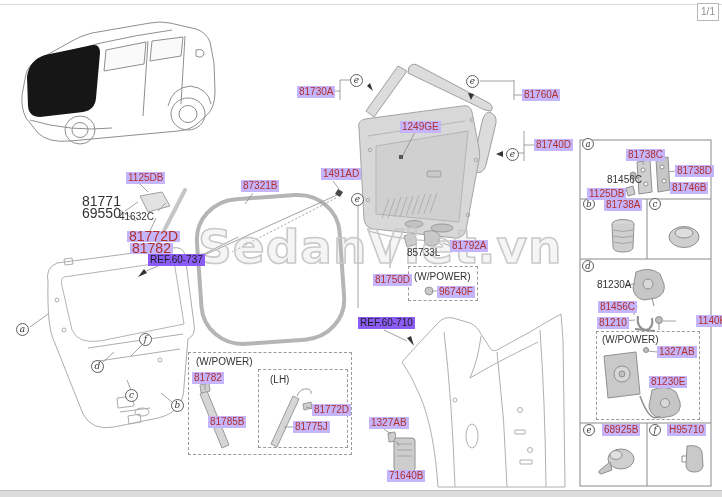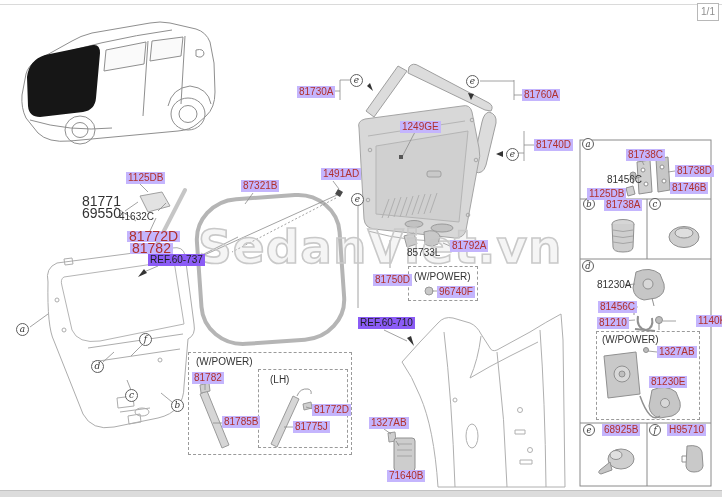--- a/index.html
+++ b/index.html
@@ -229,21 +229,21 @@
     <span class="red">81772D</span>
     <span class="red" style="margin-left:3px">81782</span>
   </div>
   <div class="lbl ref" style="left:148px;top:254px">REF.60-737</div>
   <div class="lbl red" style="left:373px;top:274px">81750D</div>
   <div class="lbl blk" style="left:405px;top:247px">85733L</div>
   <div class="lbl red" style="left:450px;top:240px">81792A</div>
   <div class="lbl red" style="left:437px;top:286px">96740F</div>
   <div class="lbl ref" style="left:358px;top:317px">REF.60-710</div>
   <div class="lbl red" style="left:192px;top:372px">81782</div>
-  <div class="lbl red" style="left:222px;top:416px">81785B</div>
+  <div class="lbl red" style="left:208px;top:416px">81785B</div>
   <div class="lbl red" style="left:312px;top:404px">81772D</div>
   <div class="lbl red" style="left:293px;top:421px">81775J</div>
   <div class="lbl red" style="left:369px;top:417px">1327AB</div>
   <div class="lbl red" style="left:387px;top:470px">71640B</div>
 
   <div class="lbl red" style="left:626px;top:149px">81738C</div>
   <div class="lbl blk" style="left:605px;top:174px">81456C</div>
   <div class="lbl red" style="left:675px;top:165px">81738D</div>
   <div class="lbl red" style="left:587px;top:188px">1125DB</div>
   <div class="lbl red" style="left:604px;top:199px">81738A</div>

